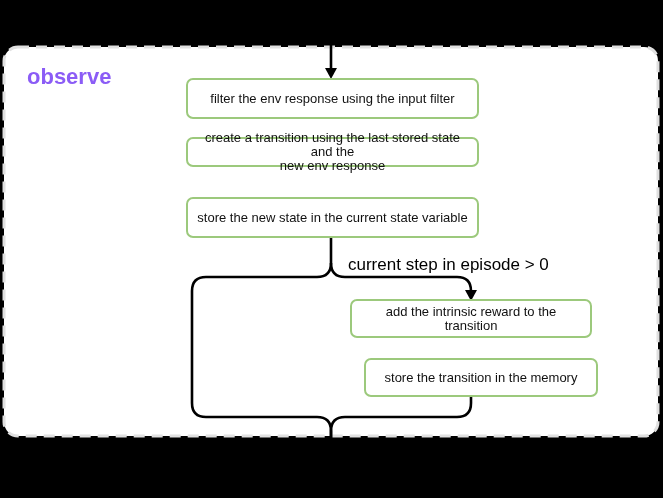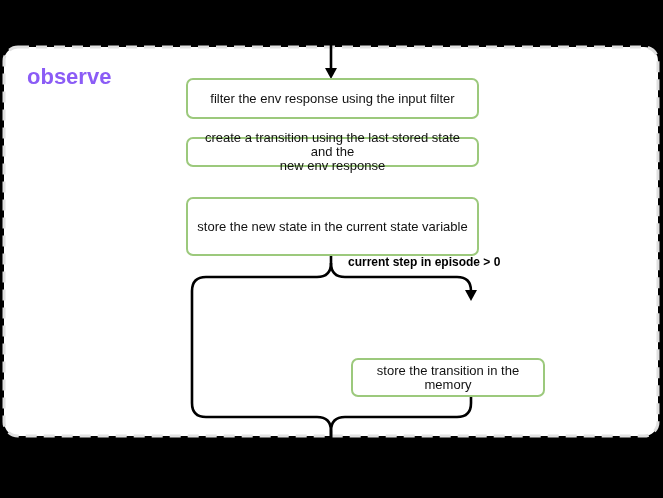--- a/index.html
+++ b/index.html
@@ -31,30 +31,30 @@
     border-radius:7px;
     display:flex; align-items:center; justify-content:center;
     text-align:center;
     font-size:13px; line-height:14px;
     color:var(--text,#111111);
     white-space:pre-line;
     padding:2px 6px;
   }
   .node-1 { left:186px; top:78px;  width:293px; height:41px; }
   .node-2 { left:186px; top:137px; width:293px; height:30px; }
-  .node-3 { left:186px; top:197px; width:293px; height:59px; }
+  .node-3 { left:186px; top:197px; width:293px; height:41px; }
   .node-4 { left:350px; top:299px; width:242px; height:39px; }
-  .node-5 { left:351px; top:358px; width:194px; height:39px; }
+  .node-5 { left:364px; top:358px; width:234px; height:39px; }
   .title {
     position:absolute; left:27px; top:64px;
     font-size:22px; font-weight:bold; color:#8b5cf6;
   }
   .cond-label {
     position:absolute; left:348px; top:255px;
-    font-size:12px; font-weight:bold; color:#000;
+    font-size:17px; font-weight:normal; color:#000;
   }
 </style>
 </head>
 <body>
 
 <div class="stage">
 
   <svg class="canvas" width="663" height="498" viewBox="0 0 663 498">
 
     <rect class="card-rect" x="4" y="47" width="654" height="389" rx="14"></rect>
@@ -76,16 +76,17 @@
 
   <div class="cond-label">current step in episode &gt; 0</div>
 
   <div class="node node-1">filter the env response using the input filter</div>
 
   <div class="node node-2">create a transition using the last stored state and the
 new env response</div>
 
   <div class="node node-3">store the new state in the current state variable</div>
 
+  <div class="node node-4">add the intrinsic reward to the transition</div>
 
   <div class="node node-5">store the transition in the memory</div>
 
 </div>
 
 </body></html>

